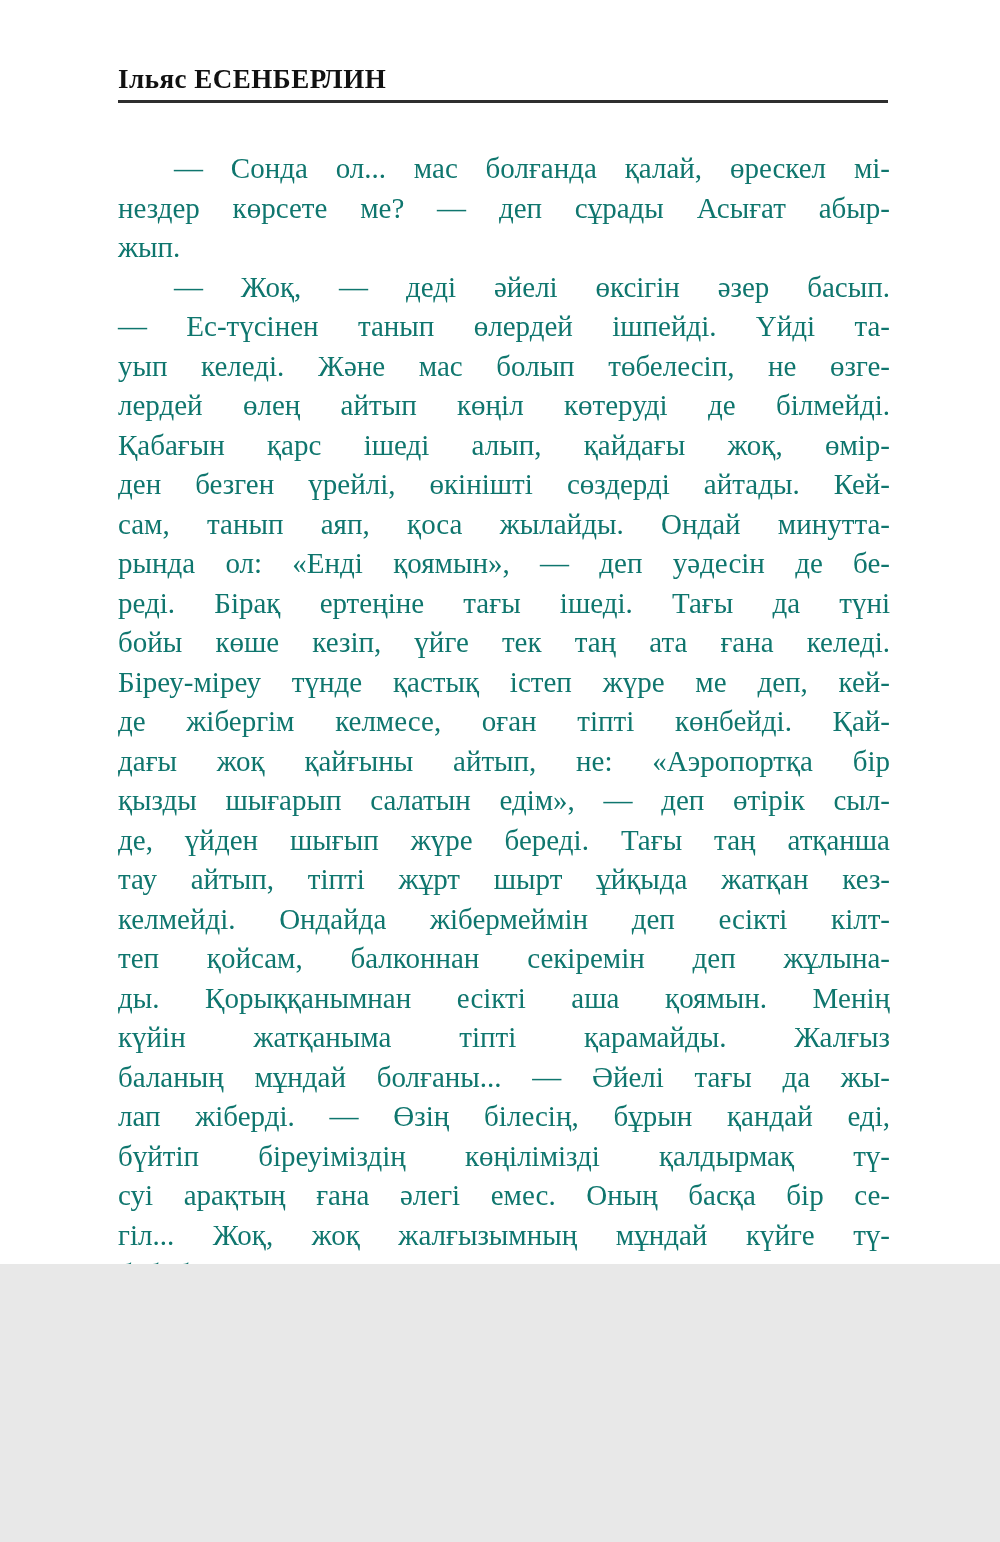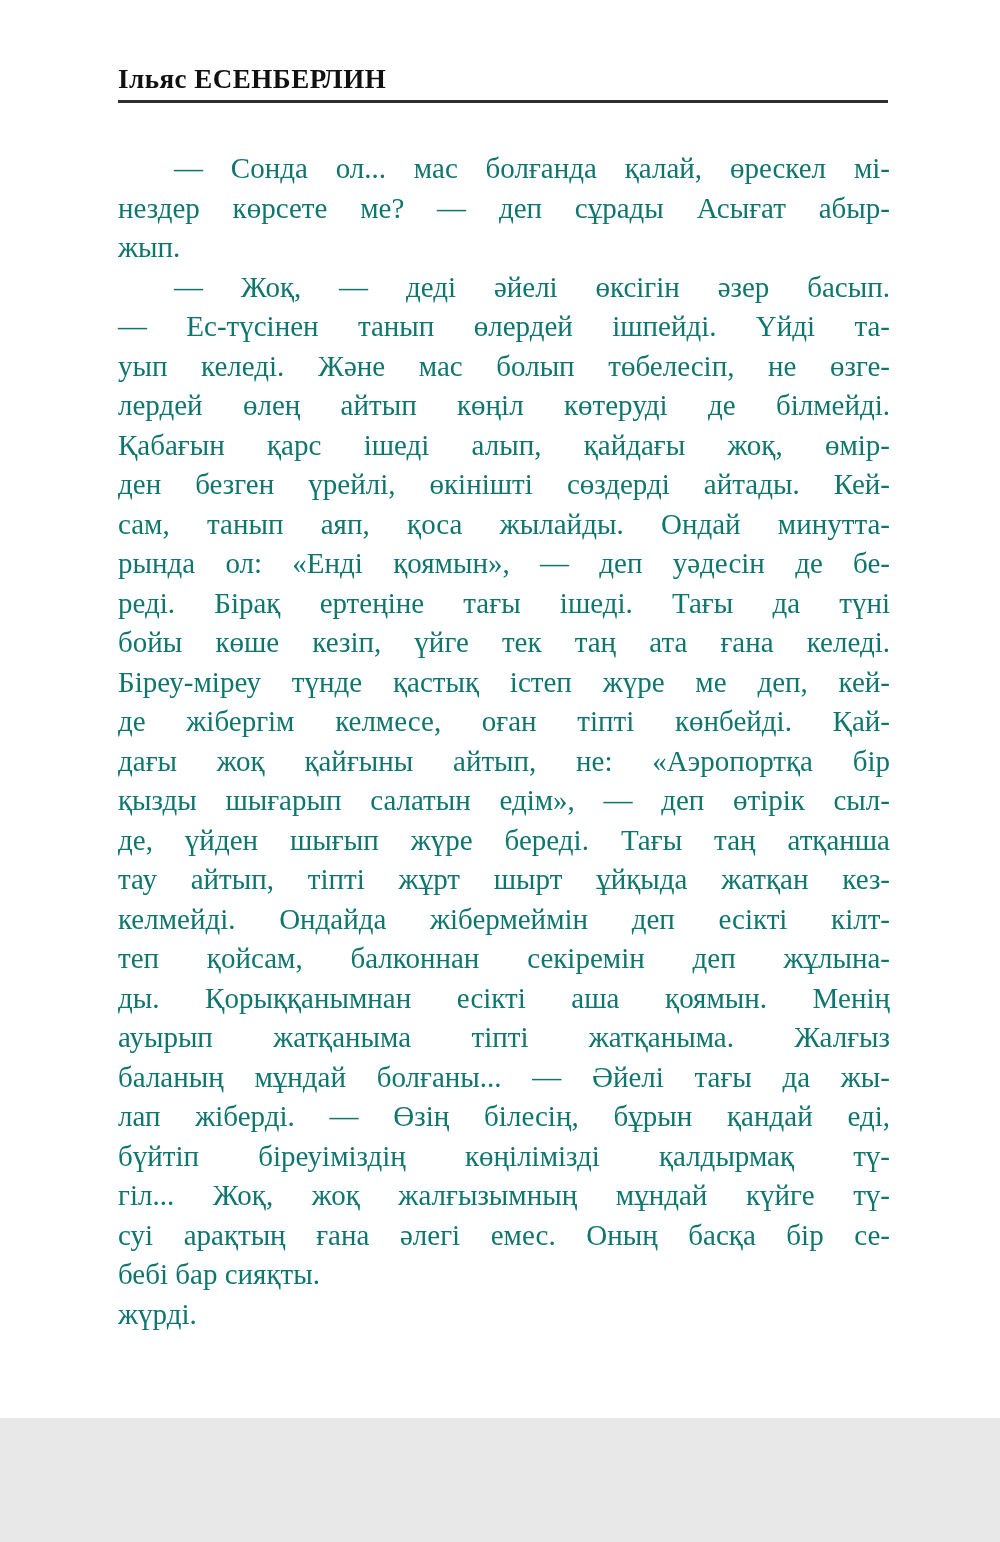--- a/index.html
+++ b/index.html
@@ -3,21 +3,21 @@
 <meta charset="utf-8">
 <style>
   html, body {
     margin: 0;
     padding: 0;
     background: #e8e8e8;
   }
   .page {
     position: relative;
     width: 1000px;
-    height: 1418px;
+    height: 1264px;
     background: #ffffff;
     color: #1c1c1c;
     font-family: "Liberation Serif", "DejaVu Serif", serif;
     overflow: hidden;
     margin: 0 auto;
   }
   .author-header {
     position: absolute;
     left: 118px;
     top: 64px;
@@ -93,26 +93,26 @@
         <div class="line">бойы көше кезіп, үйге тек таң ата ғана келеді.</div>
         <div class="line">Біреу-міреу түнде қастық істеп жүре ме деп, кей-</div>
         <div class="line">де жібергім келмесе, оған тіпті көнбейді. Қай-</div>
         <div class="line">дағы жоқ қайғыны айтып, не: «Аэропортқа бір</div>
         <div class="line">қызды шығарып салатын едім», — деп өтірік сыл-</div>
         <div class="line">де, үйден шығып жүре береді. Тағы таң атқанша</div>
         <div class="line">тау айтып, тіпті жұрт шырт ұйқыда жатқан кез-</div>
         <div class="line">келмейді. Ондайда жібермеймін деп есікті кілт-</div>
         <div class="line">теп қойсам, балконнан секіремін деп жұлына-</div>
         <div class="line">ды. Қорыққанымнан есікті аша қоямын. Менің</div>
-        <div class="line">ауырып жатқаныма тіпті жатқаныма. Жалғыз</div>
+        <div class="line">күйін жатқаныма тіпті қарамайды. Жалғыз</div>
         <div class="line">баланың мұндай болғаны... — Әйелі тағы да жы-</div>
         <div class="line">лап жіберді. — Өзің білесің, бұрын қандай еді,</div>
         <div class="line">бүйтіп біреуіміздің көңілімізді қалдырмақ тү-</div>
+        <div class="line">суі арақтың ғана әлегі емес. Оның басқа бір се-</div>
         <div class="line">гіл... Жоқ, жоқ жалғызымның мұндай күйге тү-</div>
-        <div class="line">суі арақтың ғана әлегі емес. Оның басқа бір се-</div>
         <div class="line line--end">бебі бар сияқты.</div>
       </div>
       <div class="paragraph">
         <div class="line line--end">жүрді.</div>
       </div>
     </div>
   <div class="page-number">10</div>
 </div>
 
 </body></html>

